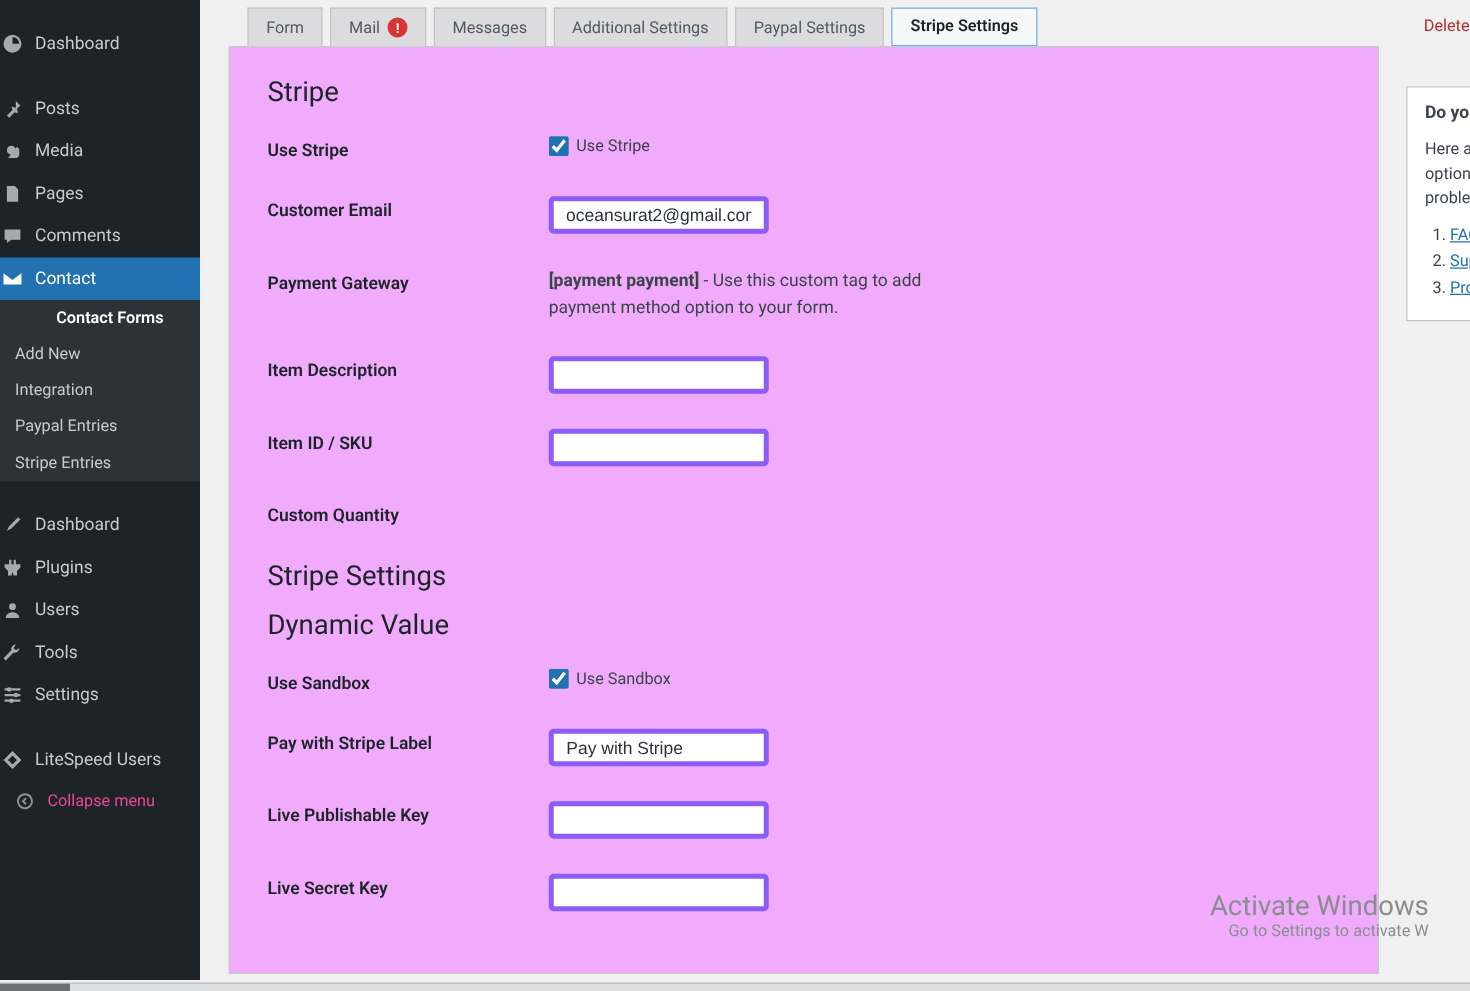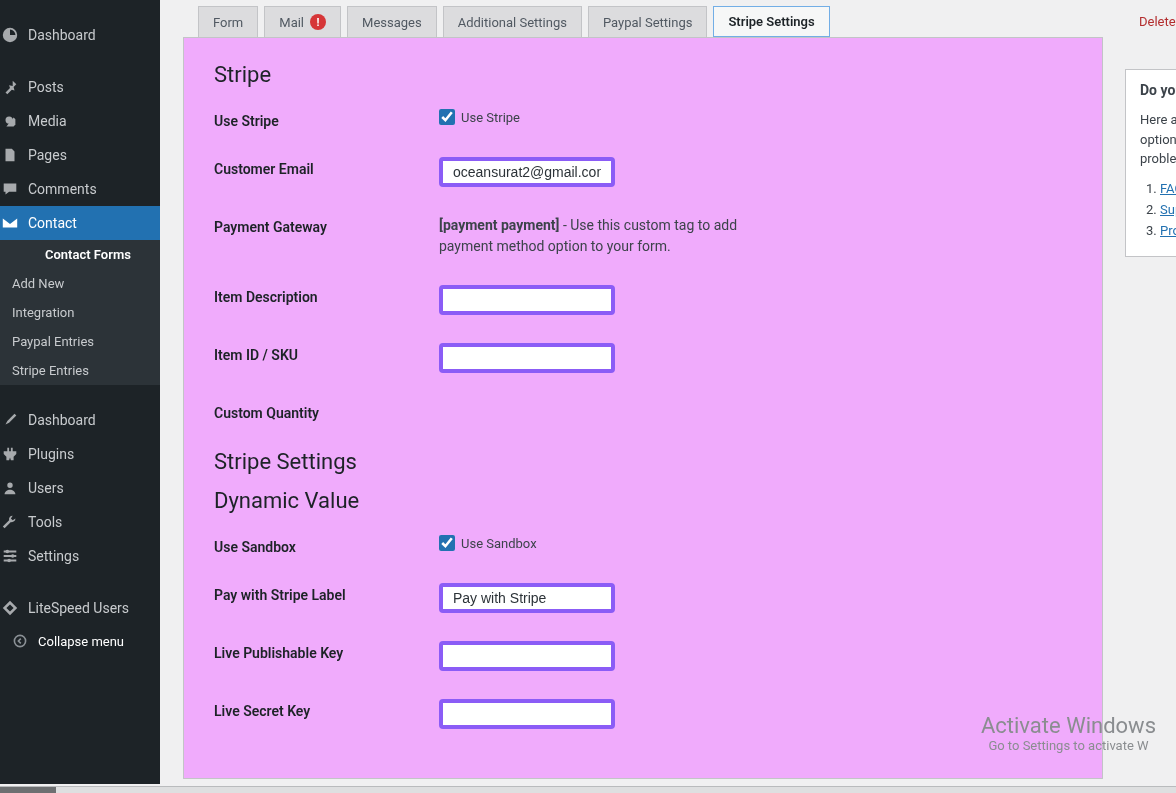--- a/index.html
+++ b/index.html
@@ -51,21 +51,21 @@
   }
   .submenu-item {
     padding: 7px 12px;
     color: #c8cbce;
     font-size: 13px;
     cursor: pointer;
   }
   .submenu-item.current { color: #fff; font-weight: 600; padding-left: 45px; }
   .collapse {
     padding: 8px 10px;
-    color: #ffffff;
+    color: #ec4899;
     cursor: pointer;
     display:flex;
     align-items:center;
     font-size: 13px;
   }
   .collapse .icon { width:20px; margin-right:8px; display:flex; justify-content:center; }
 
   svg { display:block; }
 
   
@@ -175,24 +175,24 @@
   }
   .helpbox h3 { font-size:14px; font-weight:700; margin-bottom:12px; }
   .helpbox p { font-size:13px; line-height:1.5; margin-bottom:12px; }
   .helpbox ol { padding-left: 20px; }
   .helpbox li { font-size:13px; margin-bottom:6px; }
   .helpbox a { color:#2271b1; text-decoration:underline; cursor:pointer; }
 
   
   .watermark {
     position:absolute;
-    right: 20px;
+    right: 33px;
     bottom: 40px;
     color:#7c7f82;
-    text-align:center;
+    text-align:right;
     pointer-events:none;
   }
   .watermark .t { font-size:22px; color:#8a8d90; }
   .watermark .s { font-size:13px; color:#8a8d90; }
 
   
   .bottom-strip {
     position:absolute; left:0; bottom:0;
     width:100%; height:7px;
     background:#dedfe0;

